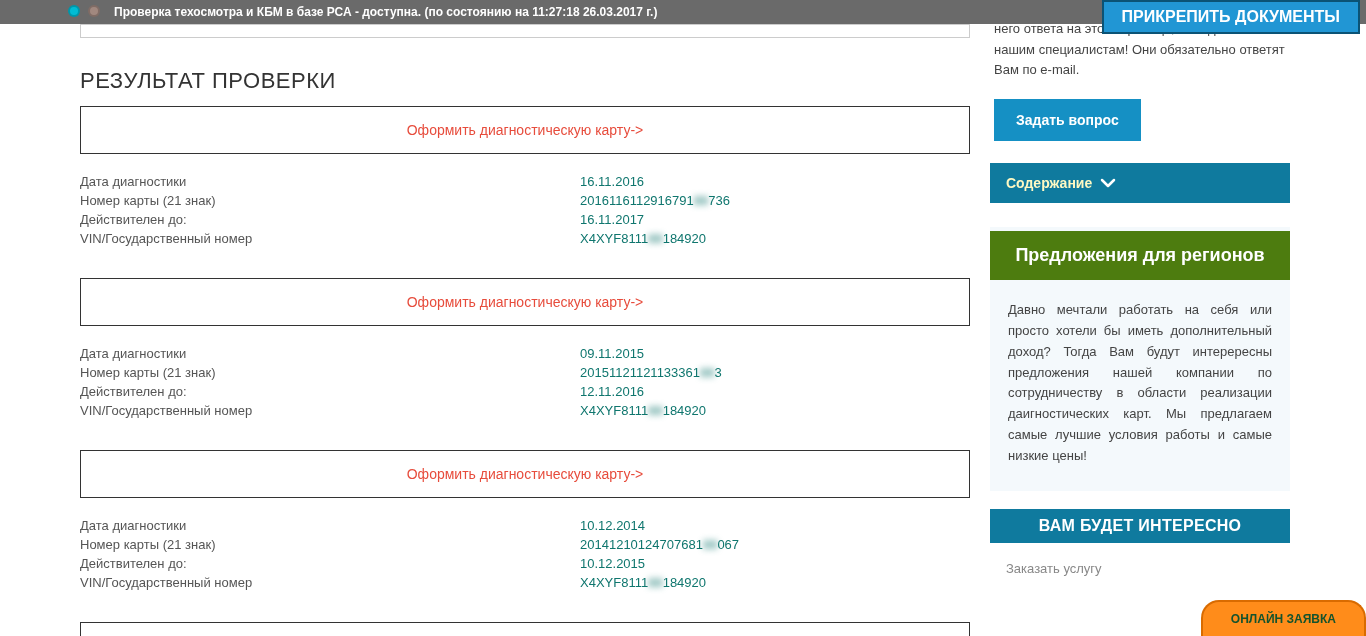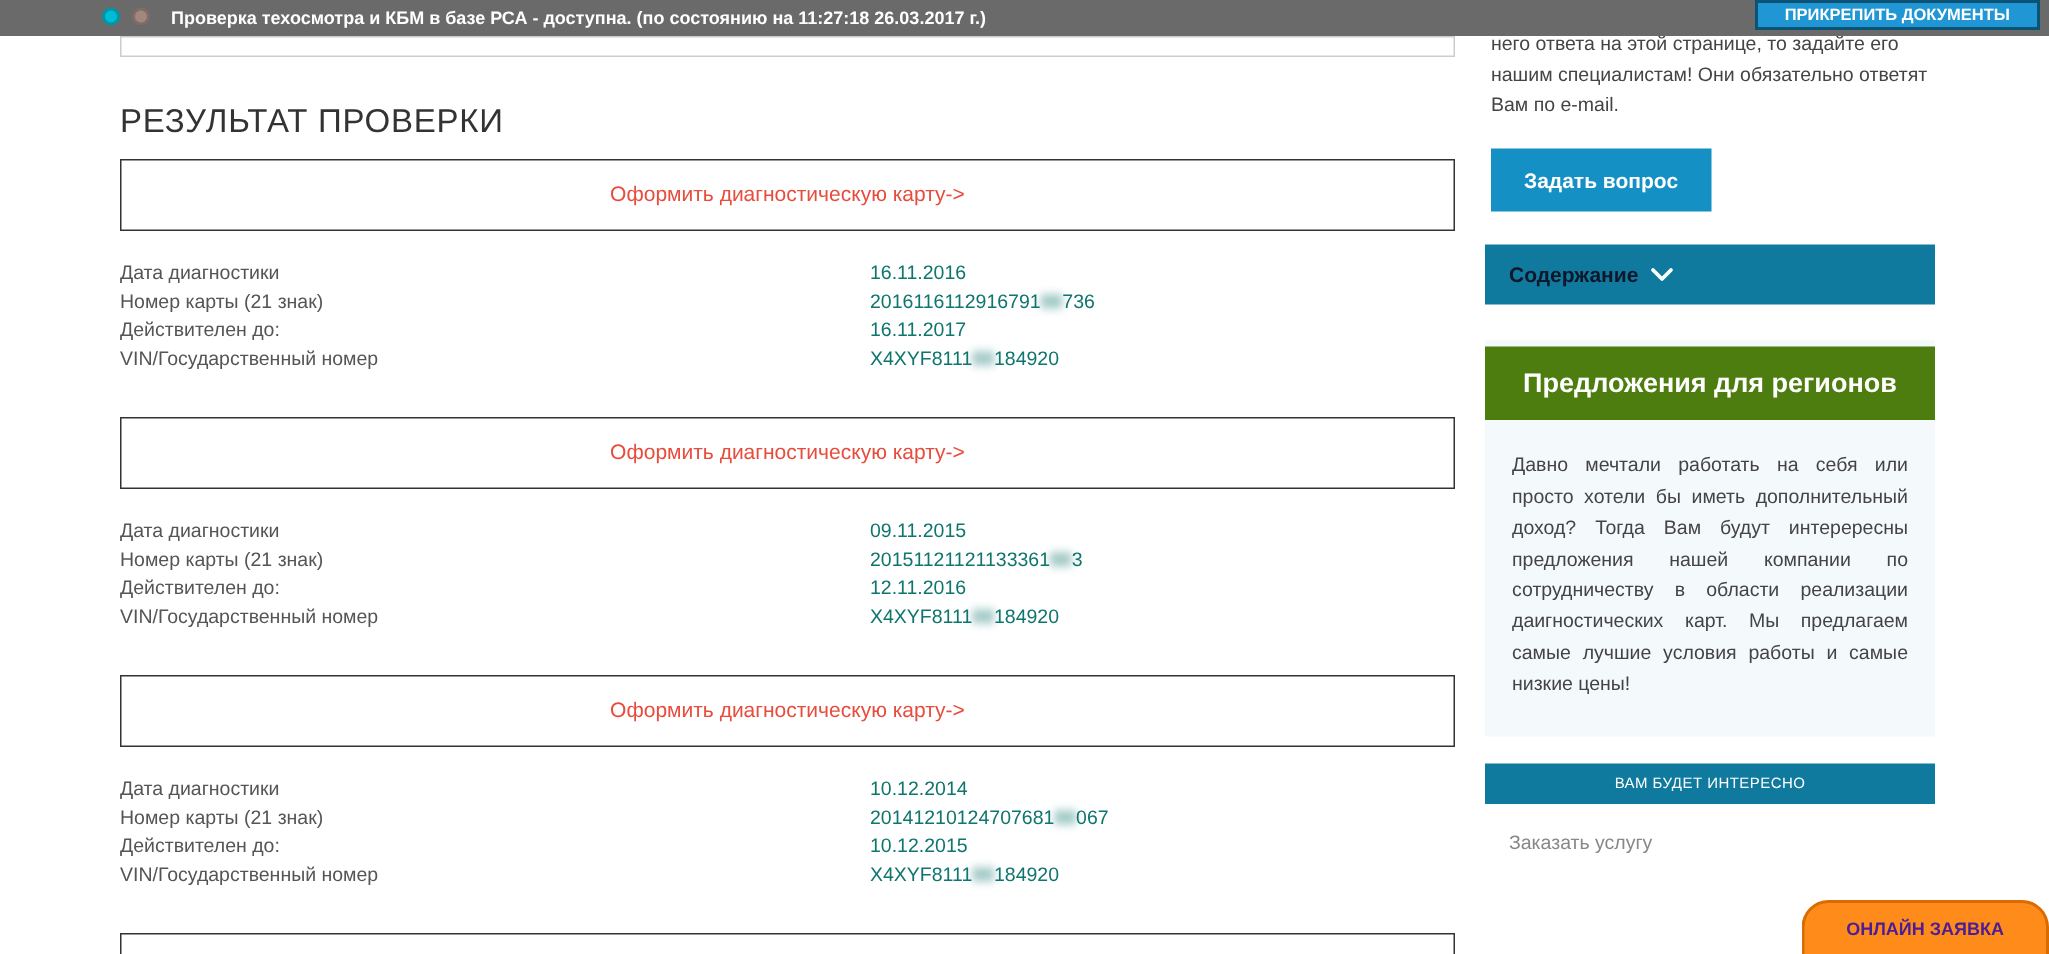--- a/index.html
+++ b/index.html
@@ -2,43 +2,43 @@
 <html><head>
 <meta charset="utf-8">
 <style>
 * { margin:0; padding:0; box-sizing:border-box; }
 body { font-family:Arial,Helvetica,sans-serif; background:#fff; width:1366px; height:636px; overflow:hidden; position:relative; color:#333; }
 .topbar { position:absolute; top:0; left:0; right:0; height:24px; background:#6a6a6a; display:flex; align-items:center; padding-left:70px; }
 .topbar-dot { width:12px; height:12px; border-radius:50%; margin-right:6px; border:2px solid rgba(0,0,0,.2); position:absolute; top:5px; }
 .dot1 { background:#00bcd4; left:68px; }
 .dot2 { background:#a1887f; left:88px; }
 .topbar-text { color:#fff; font-size:12px; font-weight:bold; margin-left:44px; }
-.attach-btn { position:absolute; top:0; right:6px; height:20px; background:#2196d4; border:2px solid #0b5375; color:#fff; font-size:11px; font-weight:bold; padding:2px 18px; cursor:pointer; }
-.online-btn { position:absolute; bottom:0; right:0; background:#ff8c1a; color:#4c1d95; font-size:12px; font-weight:bold; padding:10px 28px; border-top-left-radius:18px; border-top-right-radius:18px; cursor:pointer; border:2px solid #d96b00; border-bottom:none; }
+.attach-btn { position:absolute; top:0; right:6px; height:34px; background:#2196d4; border:2px solid #0b5375; color:#fff; font-size:16px; font-weight:bold; padding:2px 18px; cursor:pointer; }
+.online-btn { position:absolute; bottom:0; right:0; background:#ff8c1a; color:#14532d; font-size:12px; font-weight:bold; padding:10px 28px; border-top-left-radius:18px; border-top-right-radius:18px; cursor:pointer; border:2px solid #d96b00; border-bottom:none; }
 .page { display:flex; padding-top:24px; }
 .main { width:980px; padding:0 0 0 80px; }
 .empty-card { border:1px solid #ccc; height:14px; margin-bottom:30px; width:890px; }
 .section-title { font-family:'Arial Narrow',Arial; font-stretch:condensed; font-size:22px; letter-spacing:0.5px; color:#333; font-weight:500; margin-bottom:12px; }
 .result-card { border:1px solid #333; width:890px; padding:14px 0; text-align:center; margin-top:12px; }
 .result-link { color:#e74c3c; font-size:14px; cursor:pointer; }
 .result-table { width:890px; margin-top:18px; font-size:13px; color:#555; }
 .result-row { display:flex; line-height:19px; }
 .result-label { width:500px; }
 .result-value { color:#0f766e; }
 .side { width:300px; margin-left:10px; padding-top:0; }
 .faq-text { font-size:13px; color:#444; line-height:1.6; padding:0 4px; }
 .ask-btn { background:#1590c4; color:#fff; font-weight:bold; font-size:14px; padding:13px 22px; border:none; margin:18px 0 22px 4px; cursor:pointer; }
-.toc { background:#0f7a9e; color:#0f172a; font-weight:bold; font-size:14px; padding:12px 16px; display:flex; align-items:center; gap:8px; cursor:pointer; margin-bottom:24px; }
+.toc { background:#0f7a9e; color:#fef9c3; font-weight:bold; font-size:14px; padding:12px 16px; display:flex; align-items:center; gap:8px; cursor:pointer; margin-bottom:24px; }
 .chev { display:inline-block; }
 .chev svg { display:block; }
 .region-box { background:#f4f9fc; border-top:4px solid #f4f9fc; }
 .region-head { background:#4d7c0f; color:#fff; text-align:center; font-weight:bold; font-size:18px; padding:14px 0; }
 .region-body { padding:20px 18px 24px; font-size:13px; color:#444; line-height:1.6; text-align:justify; }
 .more-btn { display:block; margin:0 auto; border:1px solid #888; background:#fff; color:#333; font-size:14px; padding:10px 24px; cursor:pointer; }
-.interest-bar { background:#0f7a9e; color:#fff; font-size:10px; font-weight:normal; text-align:center; padding:8px 0; margin-top:18px; letter-spacing:.3px; }
+.interest-bar { background:#0f7a9e; color:#fff; font-size:16px; font-weight:bold; text-align:center; padding:8px 0; margin-top:18px; letter-spacing:.3px; }
 .foot-links { padding:18px 16px; font-size:13px; color:#888; }
 .blur { filter:blur(3px); display:inline-block; }
 </style>
 </head>
 <body>
 
 <div class="topbar">
   <span class="topbar-dot dot1"></span>
   <span class="topbar-dot dot2"></span>
   <span class="topbar-text">Проверка техосмотра и КБМ в базе РСА - доступна. (по состоянию на 11:27:18 26.03.2017 г.)</span>

